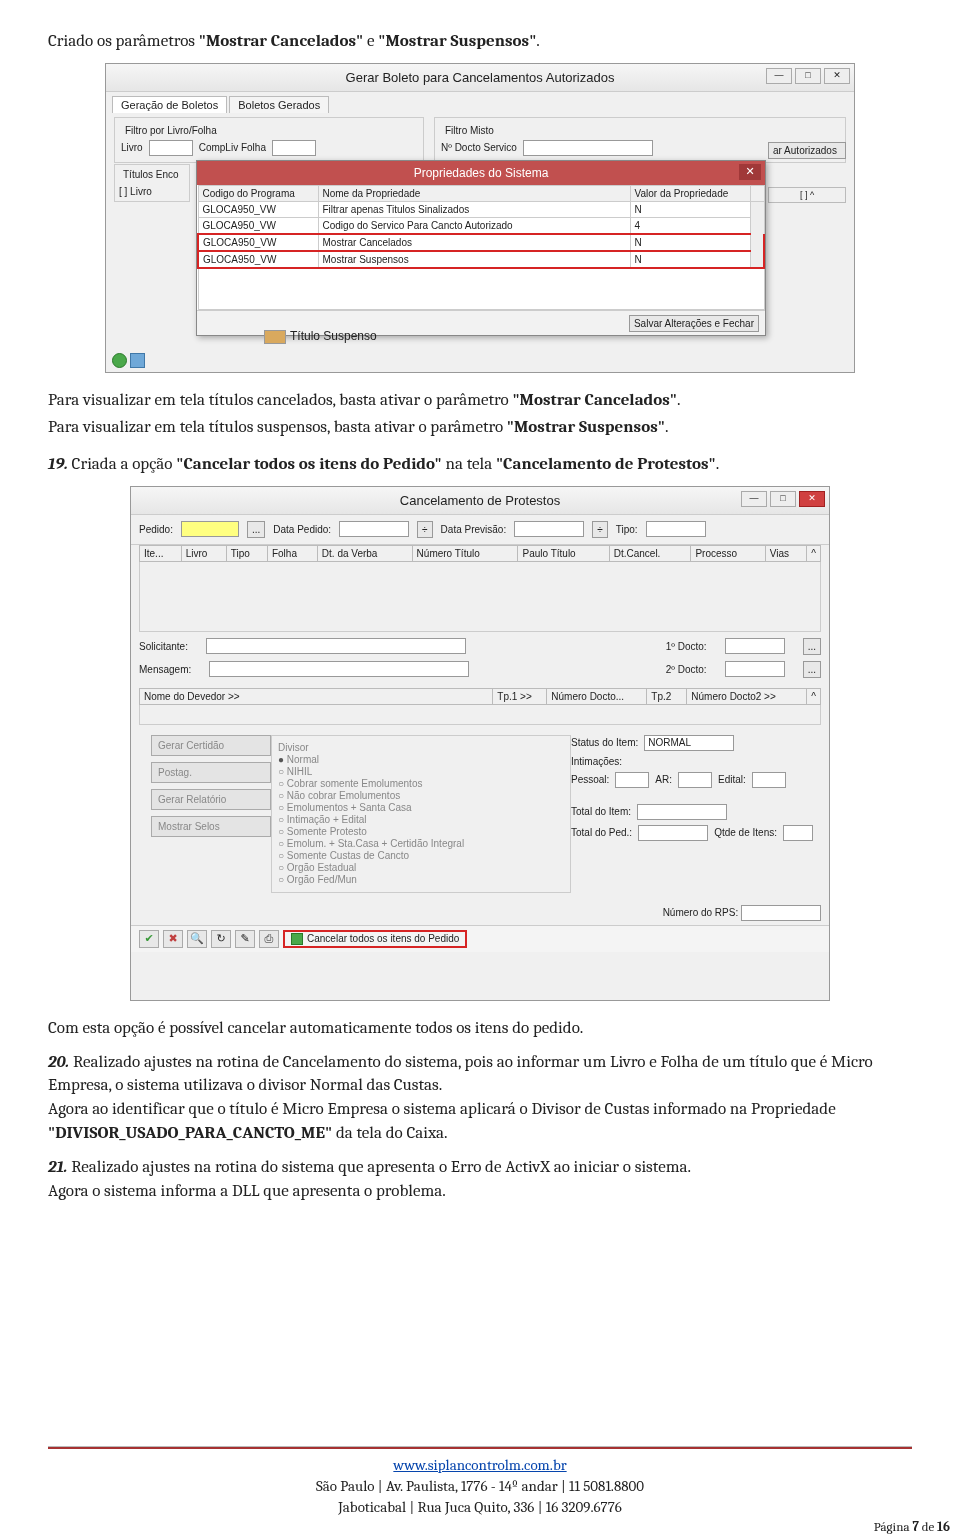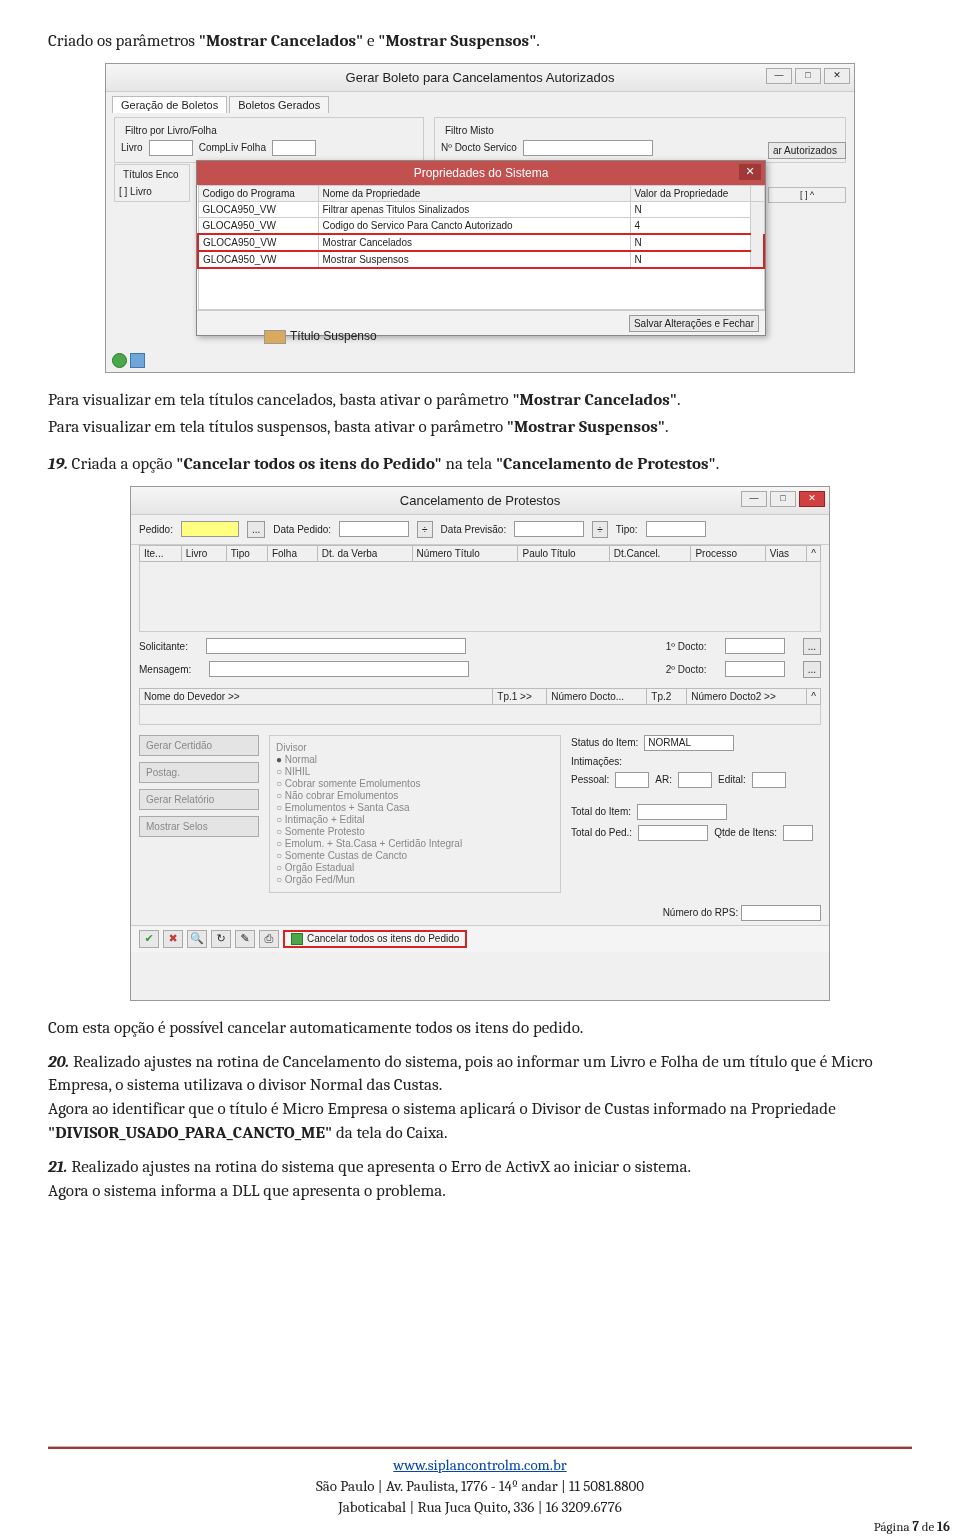--- a/index.html
+++ b/index.html
@@ -65,21 +65,21 @@
   .ss2 .winbtns { position:absolute; right:4px; top:4px; display:flex; gap:3px; }
   .wb.red { background:#d04040; color:#fff; border-color:#a02020;}
   .toprow { display:flex; gap:8px; padding:6px 8px; align-items:center; font-size:10px; border-bottom:1px solid #ccc;}
   .yel { background:#ffff80; }
   .ss2 table.cols { width:calc(100% - 16px); margin:0 8px; border-collapse:collapse; font-size:10px;}
   .ss2 table.cols th { border:1px solid #bbb; background:#f0f0f0; padding:2px 4px; font-weight:normal; text-align:left;}
   .ss2 .blank { height:70px; border:1px solid #ccc; margin:0 8px; border-top:none;}
   .midrow { padding:6px 8px; display:flex; gap:18px; font-size:10px; align-items:center;}
   .gridhdr { width:calc(100% - 16px); margin:4px 8px 0 8px; border-collapse:collapse; font-size:10px;}
   .gridhdr th { border:1px solid #bbb; background:#f0f0f0; padding:2px 4px; font-weight:normal; text-align:left;}
-  .lowpane { display:flex; gap:10px; padding:6px 8px 8px 8px; }
+  .lowpane { display:flex; gap:0; padding:6px 8px 8px 20px; }
   .leftcol { width:120px; display:flex; flex-direction:column; gap:6px;}
   .gbtn { border:1px solid #aaa; background:#e4e4e4; font-size:10px; padding:4px 6px; color:#888;}
   .midfs { flex:1; border:1px solid #ccc; padding:6px; font-size:10px; color:#888;}
   .radio { display:block; margin:1px 0;}
   .radio::before { content:"○ "; }
   .radio.sel::before { content:"● "; color:#555;}
   .rightcol { width:250px; font-size:10px; display:flex; flex-direction:column; gap:5px;}
   .rc-row { display:flex; gap:6px; align-items:center;}
   .npsrow { padding:4px 8px; font-size:10px; text-align:right; }
   .bbar { display:flex; gap:4px; padding:4px 8px; align-items:center; background:#f4f4f4; border-top:1px solid #ccc;}

